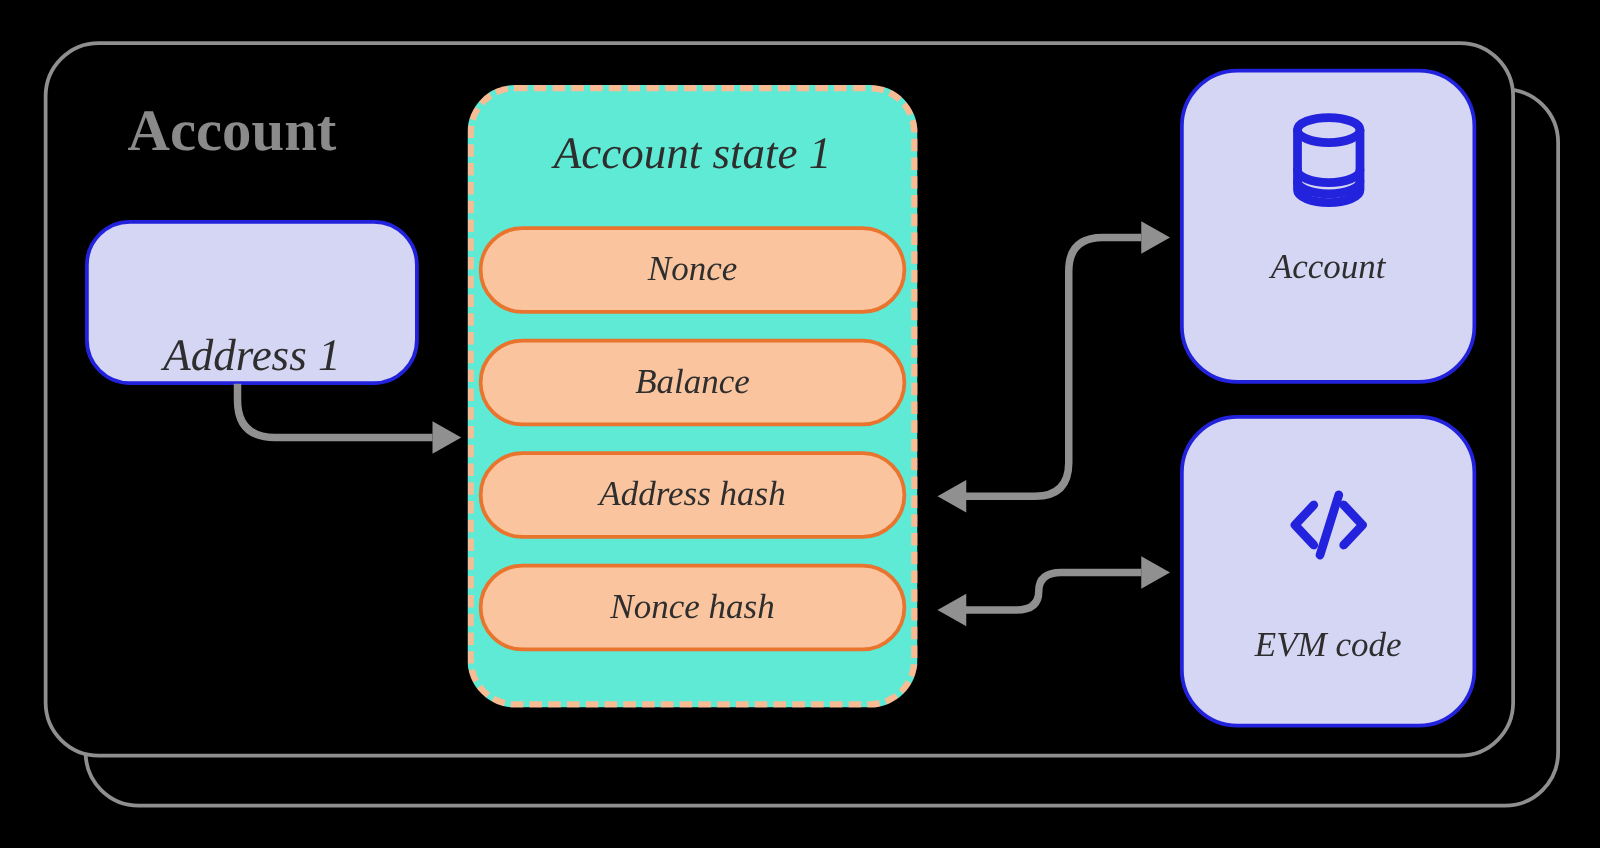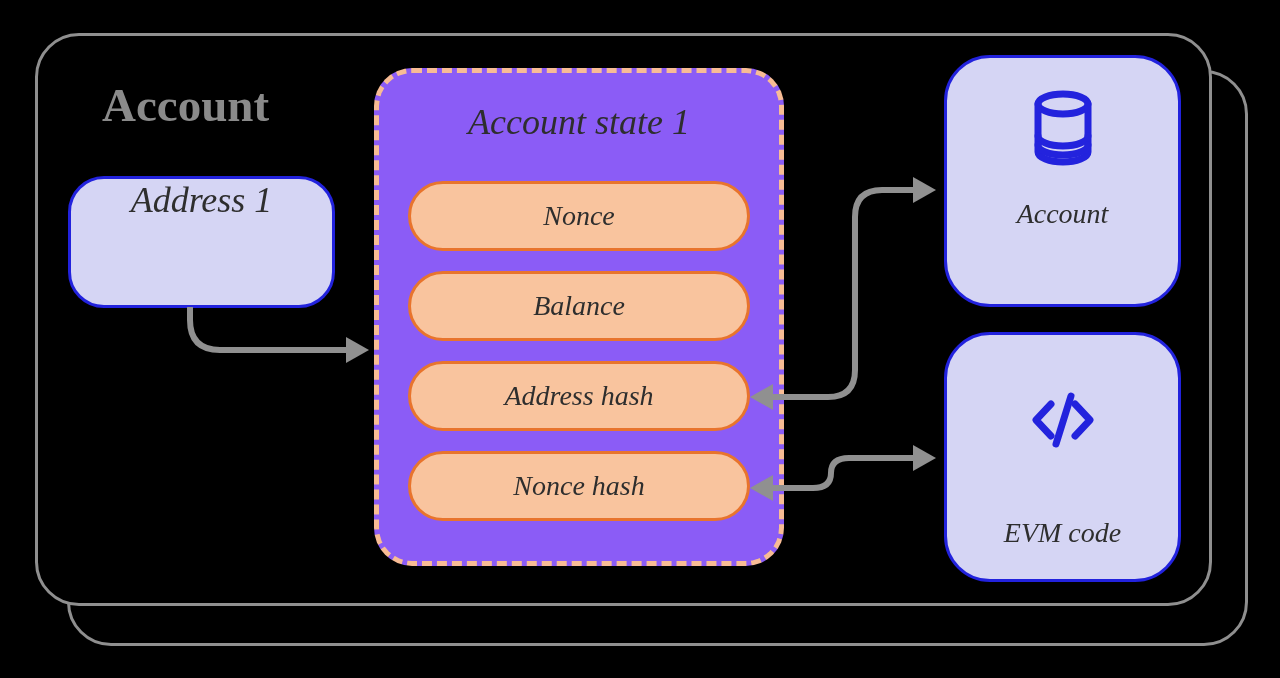--- a/index.html
+++ b/index.html
@@ -15,26 +15,26 @@
     position:absolute; left:35px; top:33px; width:1177px; height:573px;
     border:3px solid #8f8f8f; border-radius:44px; background:#000; box-sizing:border-box;
   }
   .heading {
     position:absolute; left:64px; top:42px;
     font-size:47px; font-weight:bold; color:#8a8a8a; letter-spacing:0;
   }
   .address-box {
     position:absolute; left:68px; top:176px; width:267px; height:132px;
     background:#d5d5f4; border:3px solid #2222dd; border-radius:36px;
-    display:flex; align-items:flex-start; justify-content:center;
+    display:flex; align-items:flex-end; justify-content:center;
     font-style:italic; font-size:36px; color:#2e2e2e; box-sizing:border-box;
   }
   .state-panel {
-    position:absolute; left:374px; top:68px; width:410px; height:498px;
-    background:#8b5cf6; border:5px dashed #f8bc95; border-radius:38px; box-sizing:border-box;
+    position:absolute; left:374px; top:68px; width:360px; height:498px;
+    background:#5eead4; border:5px dashed #f8bc95; border-radius:38px; box-sizing:border-box;
   }
   .panel-title {
     margin-top:28px; text-align:center; font-style:italic;
     font-size:36px; color:#2e2e2e;
   }
   .pill-stack { display:flex; flex-direction:column; gap:20px; margin-top:38px; }
   .pill {
     width:342px; height:70px; margin:0 auto; background:#f9c49e;
     border:3px solid #e8742d; border-radius:35px;
     display:flex; align-items:center; justify-content:center;
@@ -44,21 +44,21 @@
     position:absolute; left:944px; width:237px;
     background:#d5d5f4; border:3px solid #2222dd; border-radius:46px;
     box-sizing:border-box; display:flex; flex-direction:column; align-items:center;
     color:#2e2e2e; font-style:italic; font-size:28px;
   }
   .storage-box { top:55px; height:252px; }
   .code-box { top:332px; height:250px; }
   .db-icon { margin-top:32px; }
   .code-icon { margin-top:56px; }
   .storage-label { margin-top:24px; text-align:center; line-height:43px; }
-  .code-label { margin-top:68px; text-align:center; }
+  .code-label { margin-top:52px; text-align:center; }
   .arrows { position:absolute; left:0; top:0; pointer-events:none; }
 </style>
 </head>
 <body>
 
 <div class="canvas">
 
   <div class="offset-rect"></div>
 
   <div class="main-rect">

